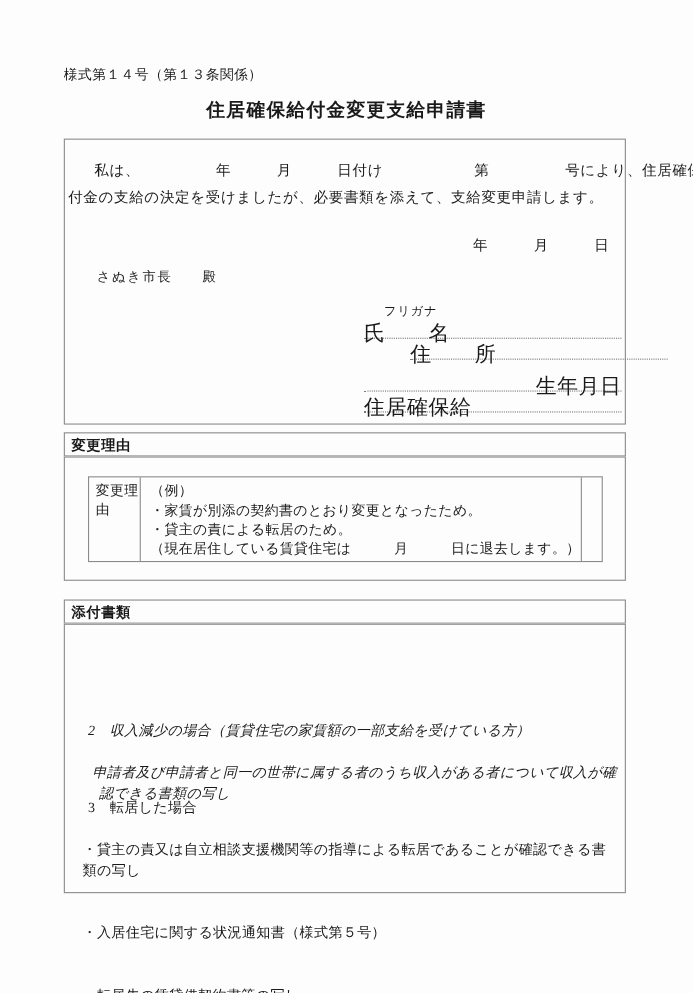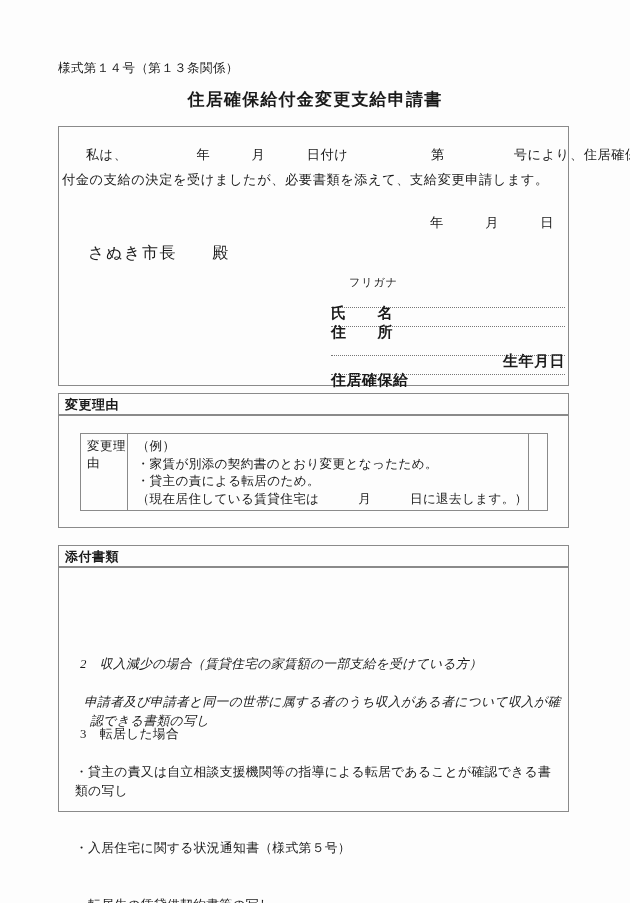--- a/index.html
+++ b/index.html
@@ -115,21 +115,21 @@
     left: 430px;
     top: 214px;
     font-size: 13.2px;
     letter-spacing: 0.6px;
     white-space: pre;
   }
   #addressee {
     position: absolute;
     left: 88px;
     top: 243px;
-    font-size: 16px;
+    font-size: 12px;
     letter-spacing: 1.6px;
     white-space: pre;
   }
 
   
   .furigana-label {
     position: absolute;
     left: 349px;
     top: 275px;
     font-size: 11px;
@@ -137,29 +137,28 @@
   }
   .field-row {
     position: absolute;
     left: 331px;
     width: 234px;
     height: 19px;
     box-sizing: border-box;
     border-bottom: 1px dotted #777;
   }
   .field-row .fl {
-    font-size: 15px;
+    font-size: 19px;
     letter-spacing: 0.5px;
     white-space: pre;
     position: relative;
-    top: 15px;
-    font-weight: bold;
+    top: 1px;
   }
   #row-name  { top: 289px; }
-  #row-addr  { top: 308px; }
+  #row-addr  { top: 308px; margin-left: 42px; }
   #row-birth { top: 337px; text-align: right; }
   #row-tel   { top: 356px; }
 
   
   #reason-table {
     position: absolute;
     left: 80px;
     top: 433px;
     width: 468px;
     height: 78px;

